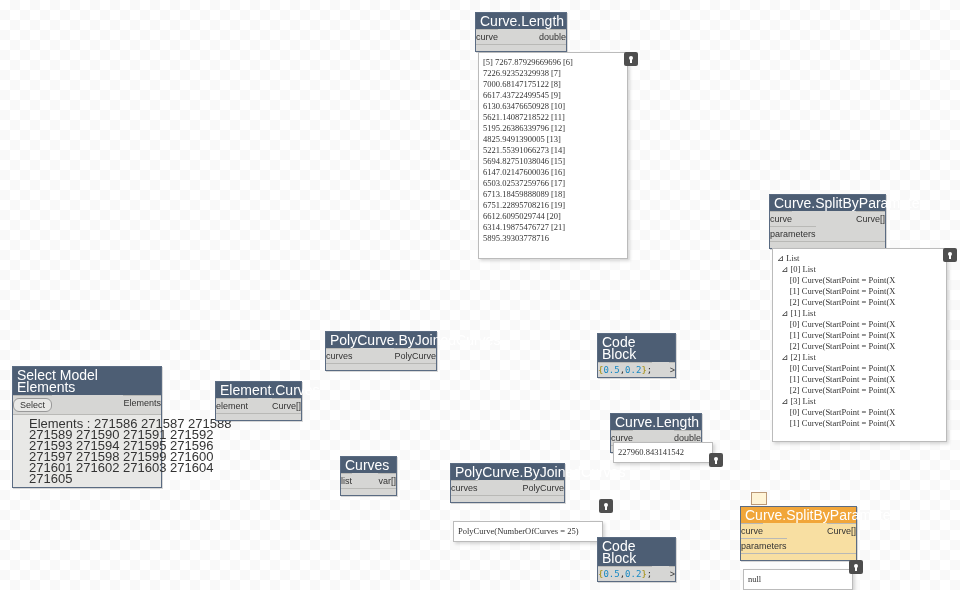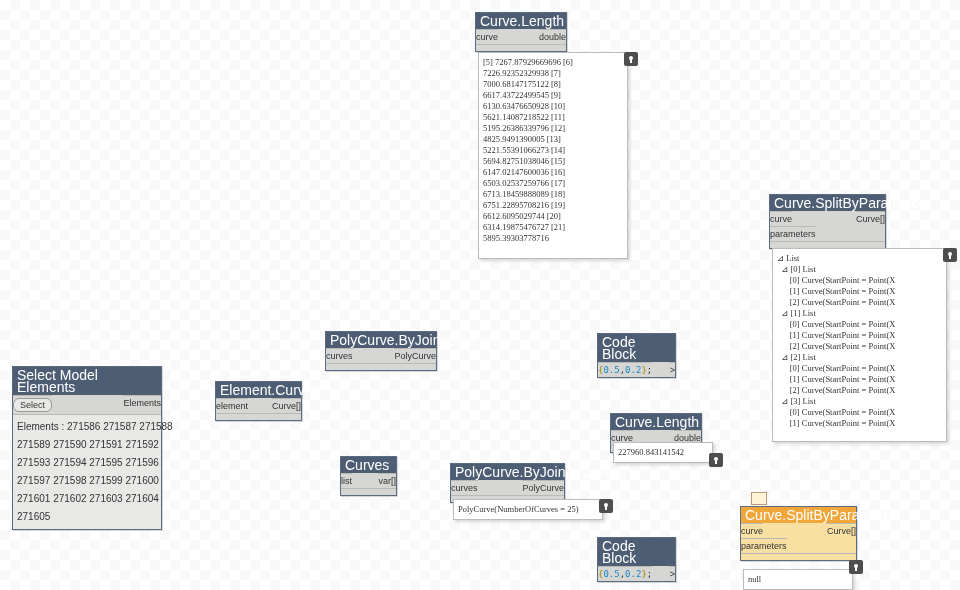--- a/index.html
+++ b/index.html
@@ -11,21 +11,21 @@
     background-size:20px 20px;background-position:0 0,10px 10px;background-color:#fff;}
   svg.wires{position:absolute;inset:0;pointer-events:none;}
   .node{position:absolute;border:1px solid #5a6b82;box-shadow:1px 1px 0 rgba(0,0,0,.15);}
   .hdr{background:#4d5e74;color:#fff;padding:2px 4px;font-size:14px;line-height:12px;}
   .hdr.warn{background:#f1a63a;}
   .row{display:flex;background:#d6d6d4;}
   .cell{border-top:1px solid #b9b9b6;padding:2px 0;font-size:9px;color:#333;white-space:nowrap;}
   .cell.out{margin-left:auto;text-align:right;}
   .btn{background:#e8e8e6;border:1px solid #999;border-radius:6px;padding:1px 6px;font-size:9px;display:inline-block;text-align:center;}
   .foot{height:6px;background:#d6d6d4;border-top:1px solid #b9b9b6;}
-  .body{background:#e8e8e6;border-top:1px solid #b9b9b6;padding:3px 4px;font-size:10px;color:#333;line-height:18px;}
+  .body{background:#e8e8e6;border-top:1px solid #b9b9b6;padding:3px 16px;font-size:13px;color:#333;line-height:11px;}
   .pop{position:absolute;background:#fff;border:1px solid #bbb;box-shadow:2px 2px 3px rgba(0,0,0,.15);padding:4px;font-family:Liberation Serif, serif;font-size:8.5px;line-height:11px;color:#333;overflow:hidden;}
   .pop .scroll{overflow:auto;height:100%;}
   .pin{position:absolute;width:14px;height:14px;border-radius:2px;background:#4e4e4e;}
   .pin:after{content:"";position:absolute;left:5px;top:4px;width:4px;height:4px;border-radius:50%;background:#fff;}
   .pin:before{content:"";position:absolute;left:6px;top:7px;width:2px;height:4px;background:#fff;}
   .brace{color:#a08a00;}
   .num{color:#1689c4;}
   .warnbox{position:absolute;width:14px;height:11px;border:1px solid #b97;background:#fff4d6;}
 </style>
 </head>
@@ -91,21 +91,21 @@
 </div>
 
 <div class="node" style="left:450px;top:463px;width:113px;">
   <div class="hdr">PolyCurve.ByJoinedCurves</div>
   <div class="row">
         <div class="cell">curves</div>
         <div class="cell out">PolyCurve</div>
       </div>
   <div class="foot"></div>
 </div>
-<div class="pop" style="left:453px;top:499px;width:140px;">PolyCurve(NumberOfCurves = 25)</div>
+<div class="pop" style="left:453px;top:521px;width:140px;">PolyCurve(NumberOfCurves = 25)</div>
 <div class="pin" style="left:599px;top:499px;"></div>
 
 <div class="node" style="left:475px;top:12px;width:90px;">
   <div class="hdr">Curve.Length</div>
   <div class="row">
         <div class="cell">curve</div>
         <div class="cell out">double</div>
       </div>
   <div class="foot"></div>
 </div>

